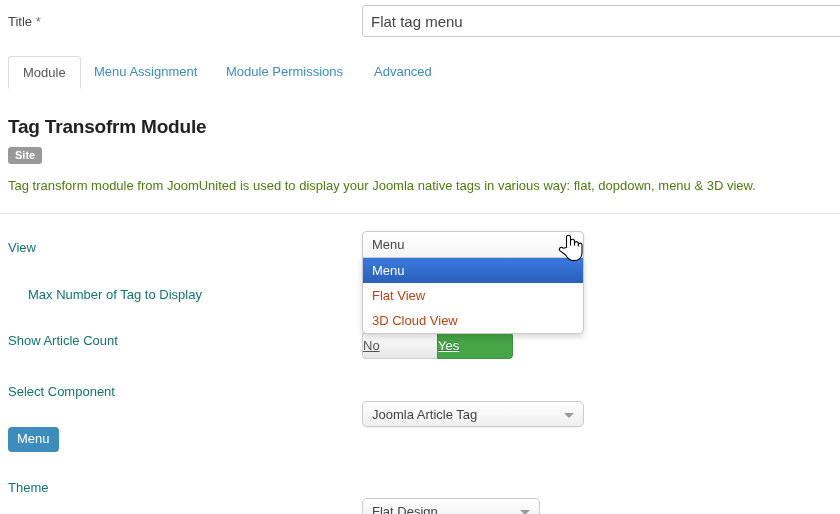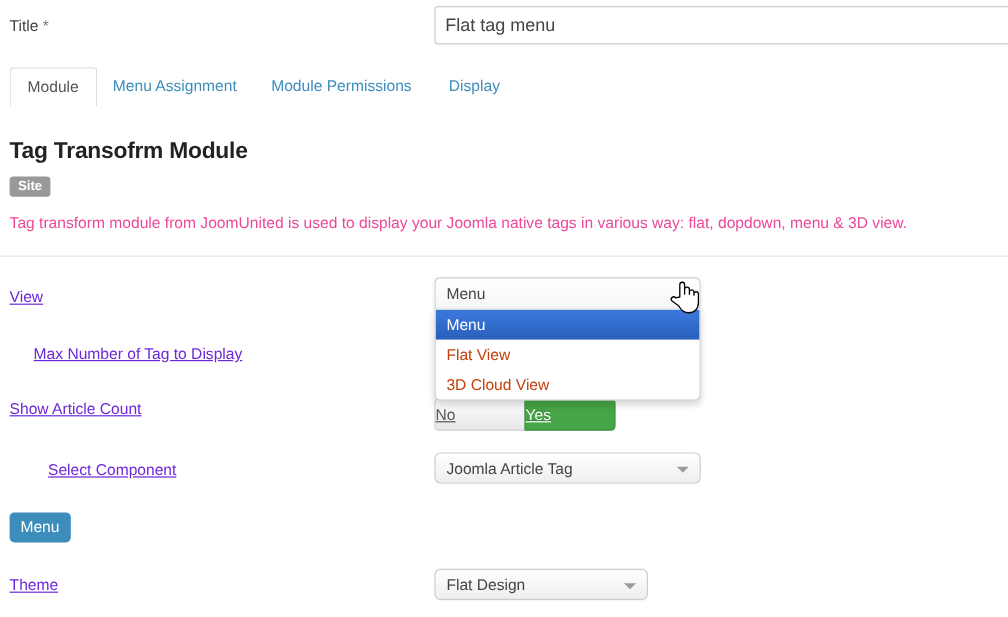--- a/index.html
+++ b/index.html
@@ -101,53 +101,53 @@
     font-size: 11px;
     font-weight: bold;
     padding: 2px 7px 3px 7px;
     border-radius: 3px;
     line-height: 12px;
   }
   .mod-desc {
     position: absolute;
     left: 8px; top: 88px;
     font-size: 13px;
-    color: #ec4899;
+    color: #4d7c0f;
     white-space: nowrap;
   }
   .hr {
     position: absolute;
     left: 0; top: 123px;
     width: 840px;
     height: 1px;
     background: #e6e6e6;
   }
 
   
   .frow-label {
     position: absolute;
     left: 8px;
     font-size: 13px;
-    color: #6d28d9;
+    color: #0f766e;
     white-space: nowrap;
-    text-decoration: underline;
   }
 
   
   .sel {
     position: absolute;
     box-sizing: border-box;
     height: 26px;
     border: 1px solid #cccccc;
     border-radius: 5px;
     background: linear-gradient(to bottom, #ffffff 0%, #eeeeee 100%);
     box-shadow: 0 1px 0 rgba(0,0,0,0.04);
     font-size: 13px;
     color: #444444;
     cursor: pointer;
+    margin-top: 24px;
   }
   .sel .sel-text {
     position: absolute;
     left: 9px; top: 4px;
     line-height: 17px;
   }
   .sel .caret {
     position: absolute;
     right: 9px; top: 11px;
     width: 0; height: 0;
@@ -267,34 +267,34 @@
     <span>Title</span>
     <span class="req">*</span>
   </div>
   <input class="title-input" type="text" value="Flat tag menu" style="">
 </div>
 
 <div class="tabs-bar">
   <div class="tab active" style="left:8px;">Module</div>
   <div class="tab" style="left:80px;">Menu Assignment</div>
   <div class="tab" style="left:212px;text-align:center;">Module Permissions</div>
-  <div class="tab" style="left:360px;">Display</div>
+  <div class="tab" style="left:360px;">Advanced</div>
 </div>
 
 <div class="panel">
 
   <div class="mod-heading">Tag Transofrm Module</div>
   <div class="site-badge">Site</div>
   <div class="mod-desc">Tag transform module from JoomUnited is used to display your Joomla native tags in various way: flat, dopdown, menu &amp; 3D view.</div>
   <div class="hr"></div>
 
   <div class="frow-label" style="top:150px;">View</div>
   <div class="frow-label" style="top:197px;margin-left:20px;">Max Number of Tag to Display</div>
   <div class="frow-label" style="top:243px;">Show Article Count</div>
-  <div class="frow-label" style="top:294px;margin-left:32px;">Select Component</div>
+  <div class="frow-label" style="top:294px;">Select Component</div>
   <div class="frow-label" style="top:390px;">Theme</div>
 
 </div>
 
 <div class="btn-group">
   <div class="btn-g btn-no">No</div>
   <div class="btn-g btn-yes">Yes</div>
 </div>
 
 <div class="sel" style="left:362px; top:377px; width:222px;">

